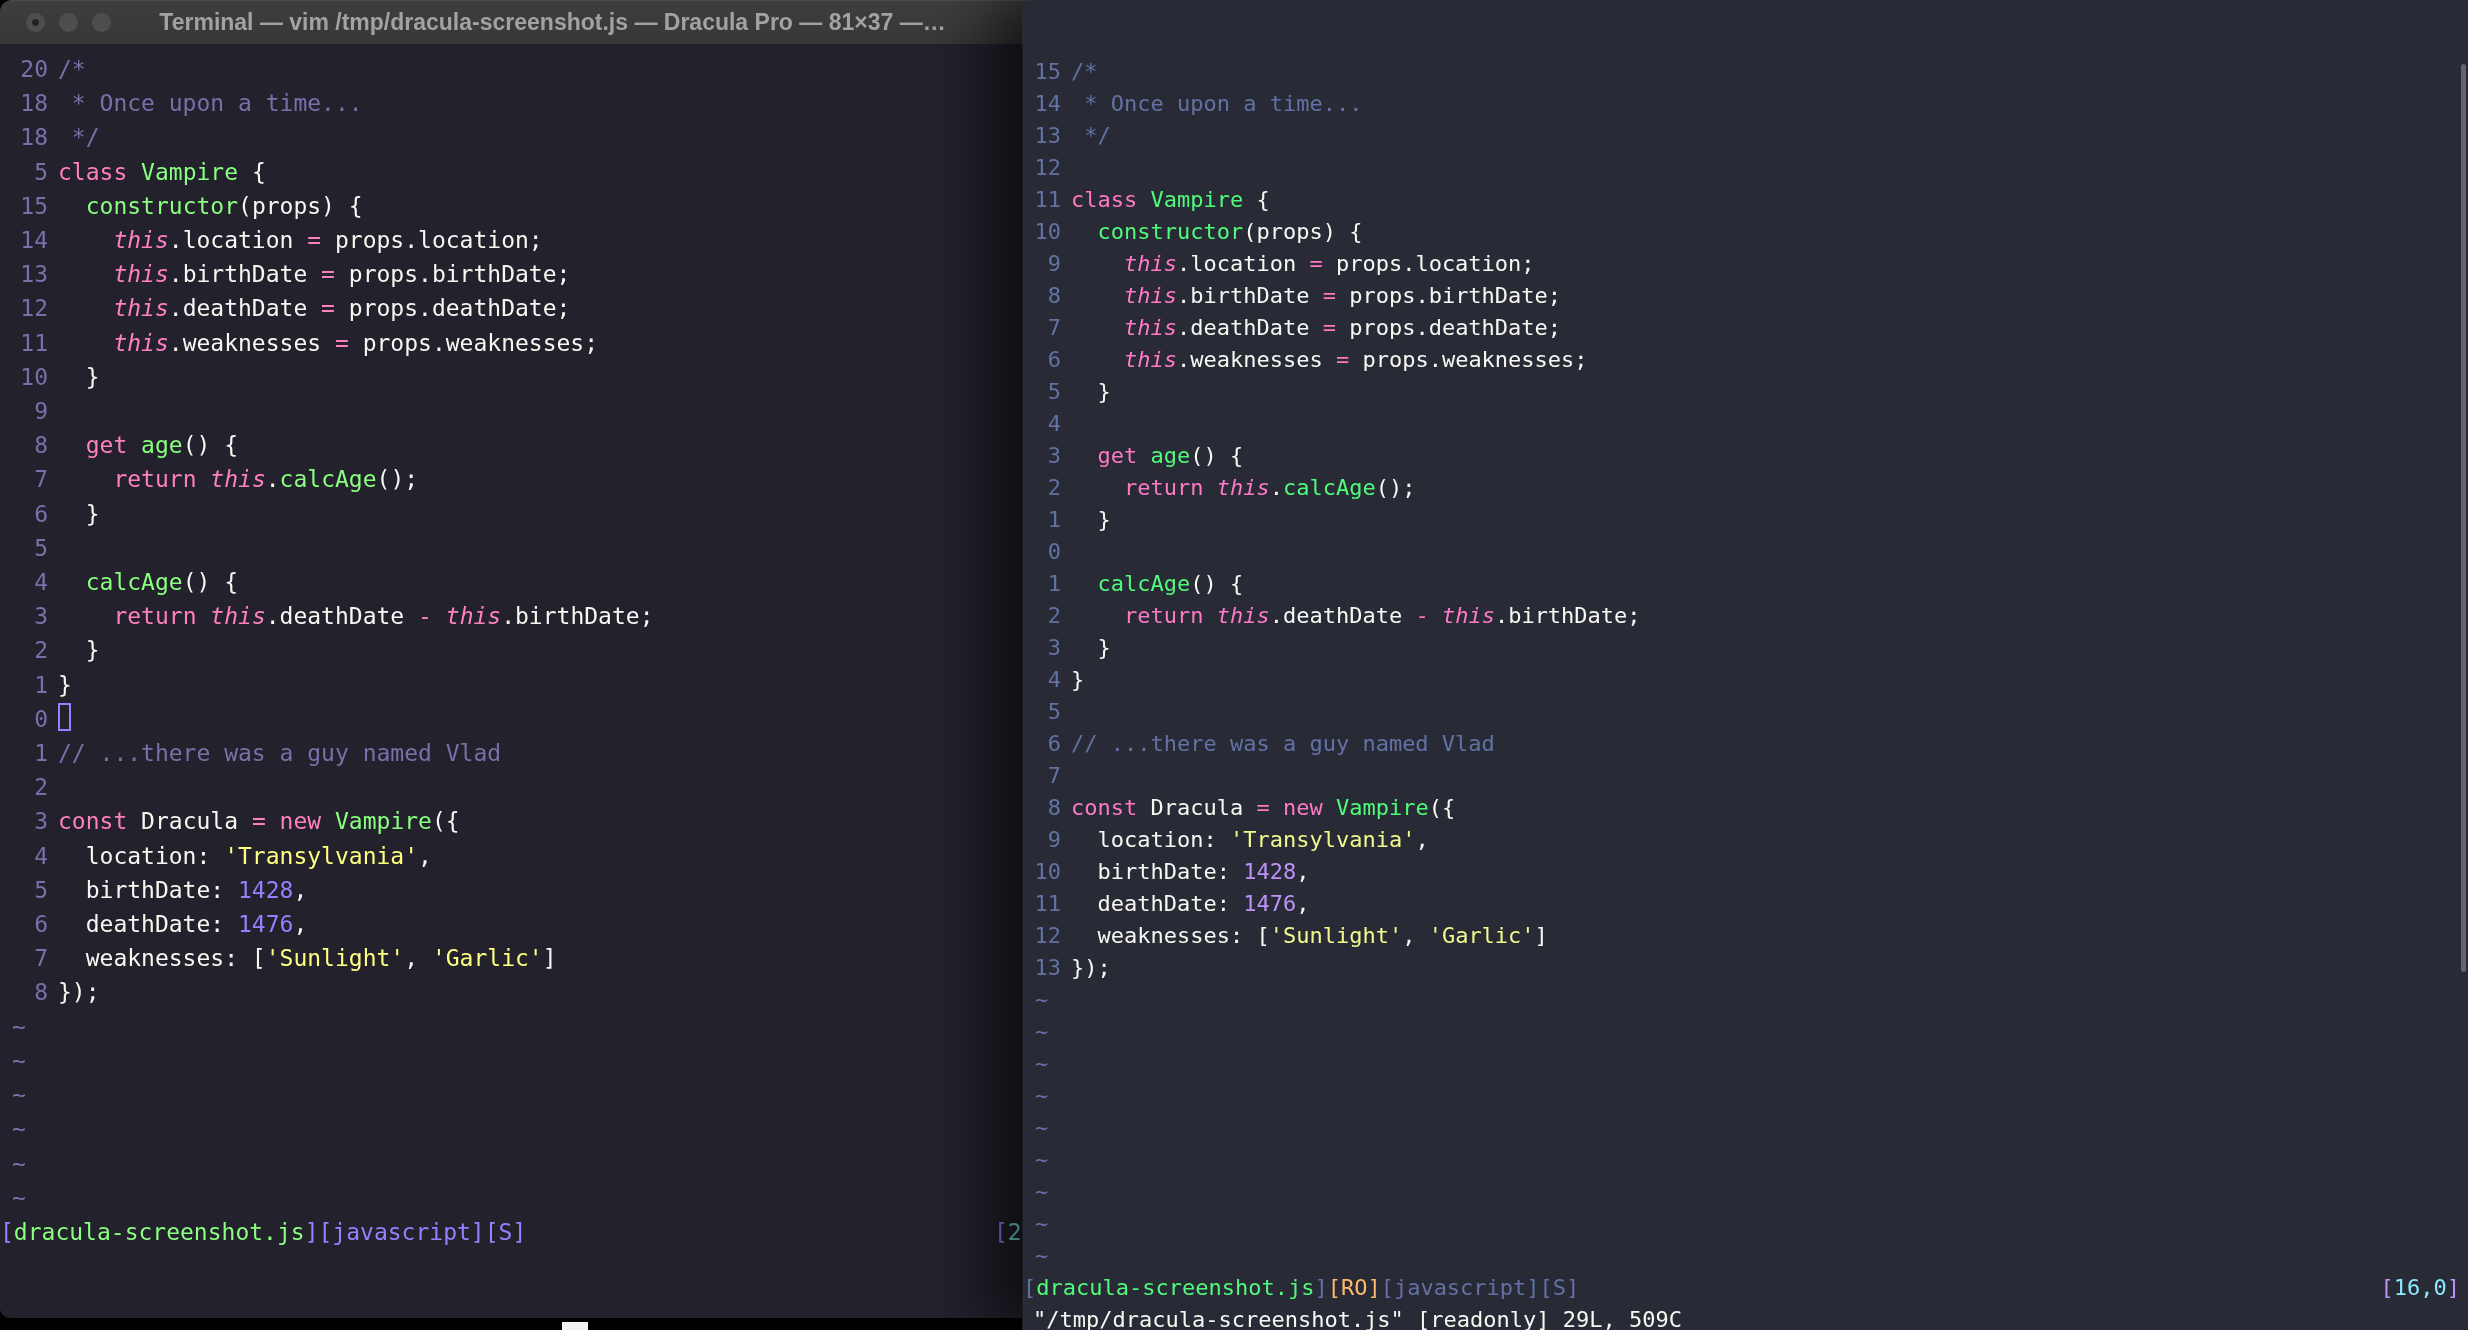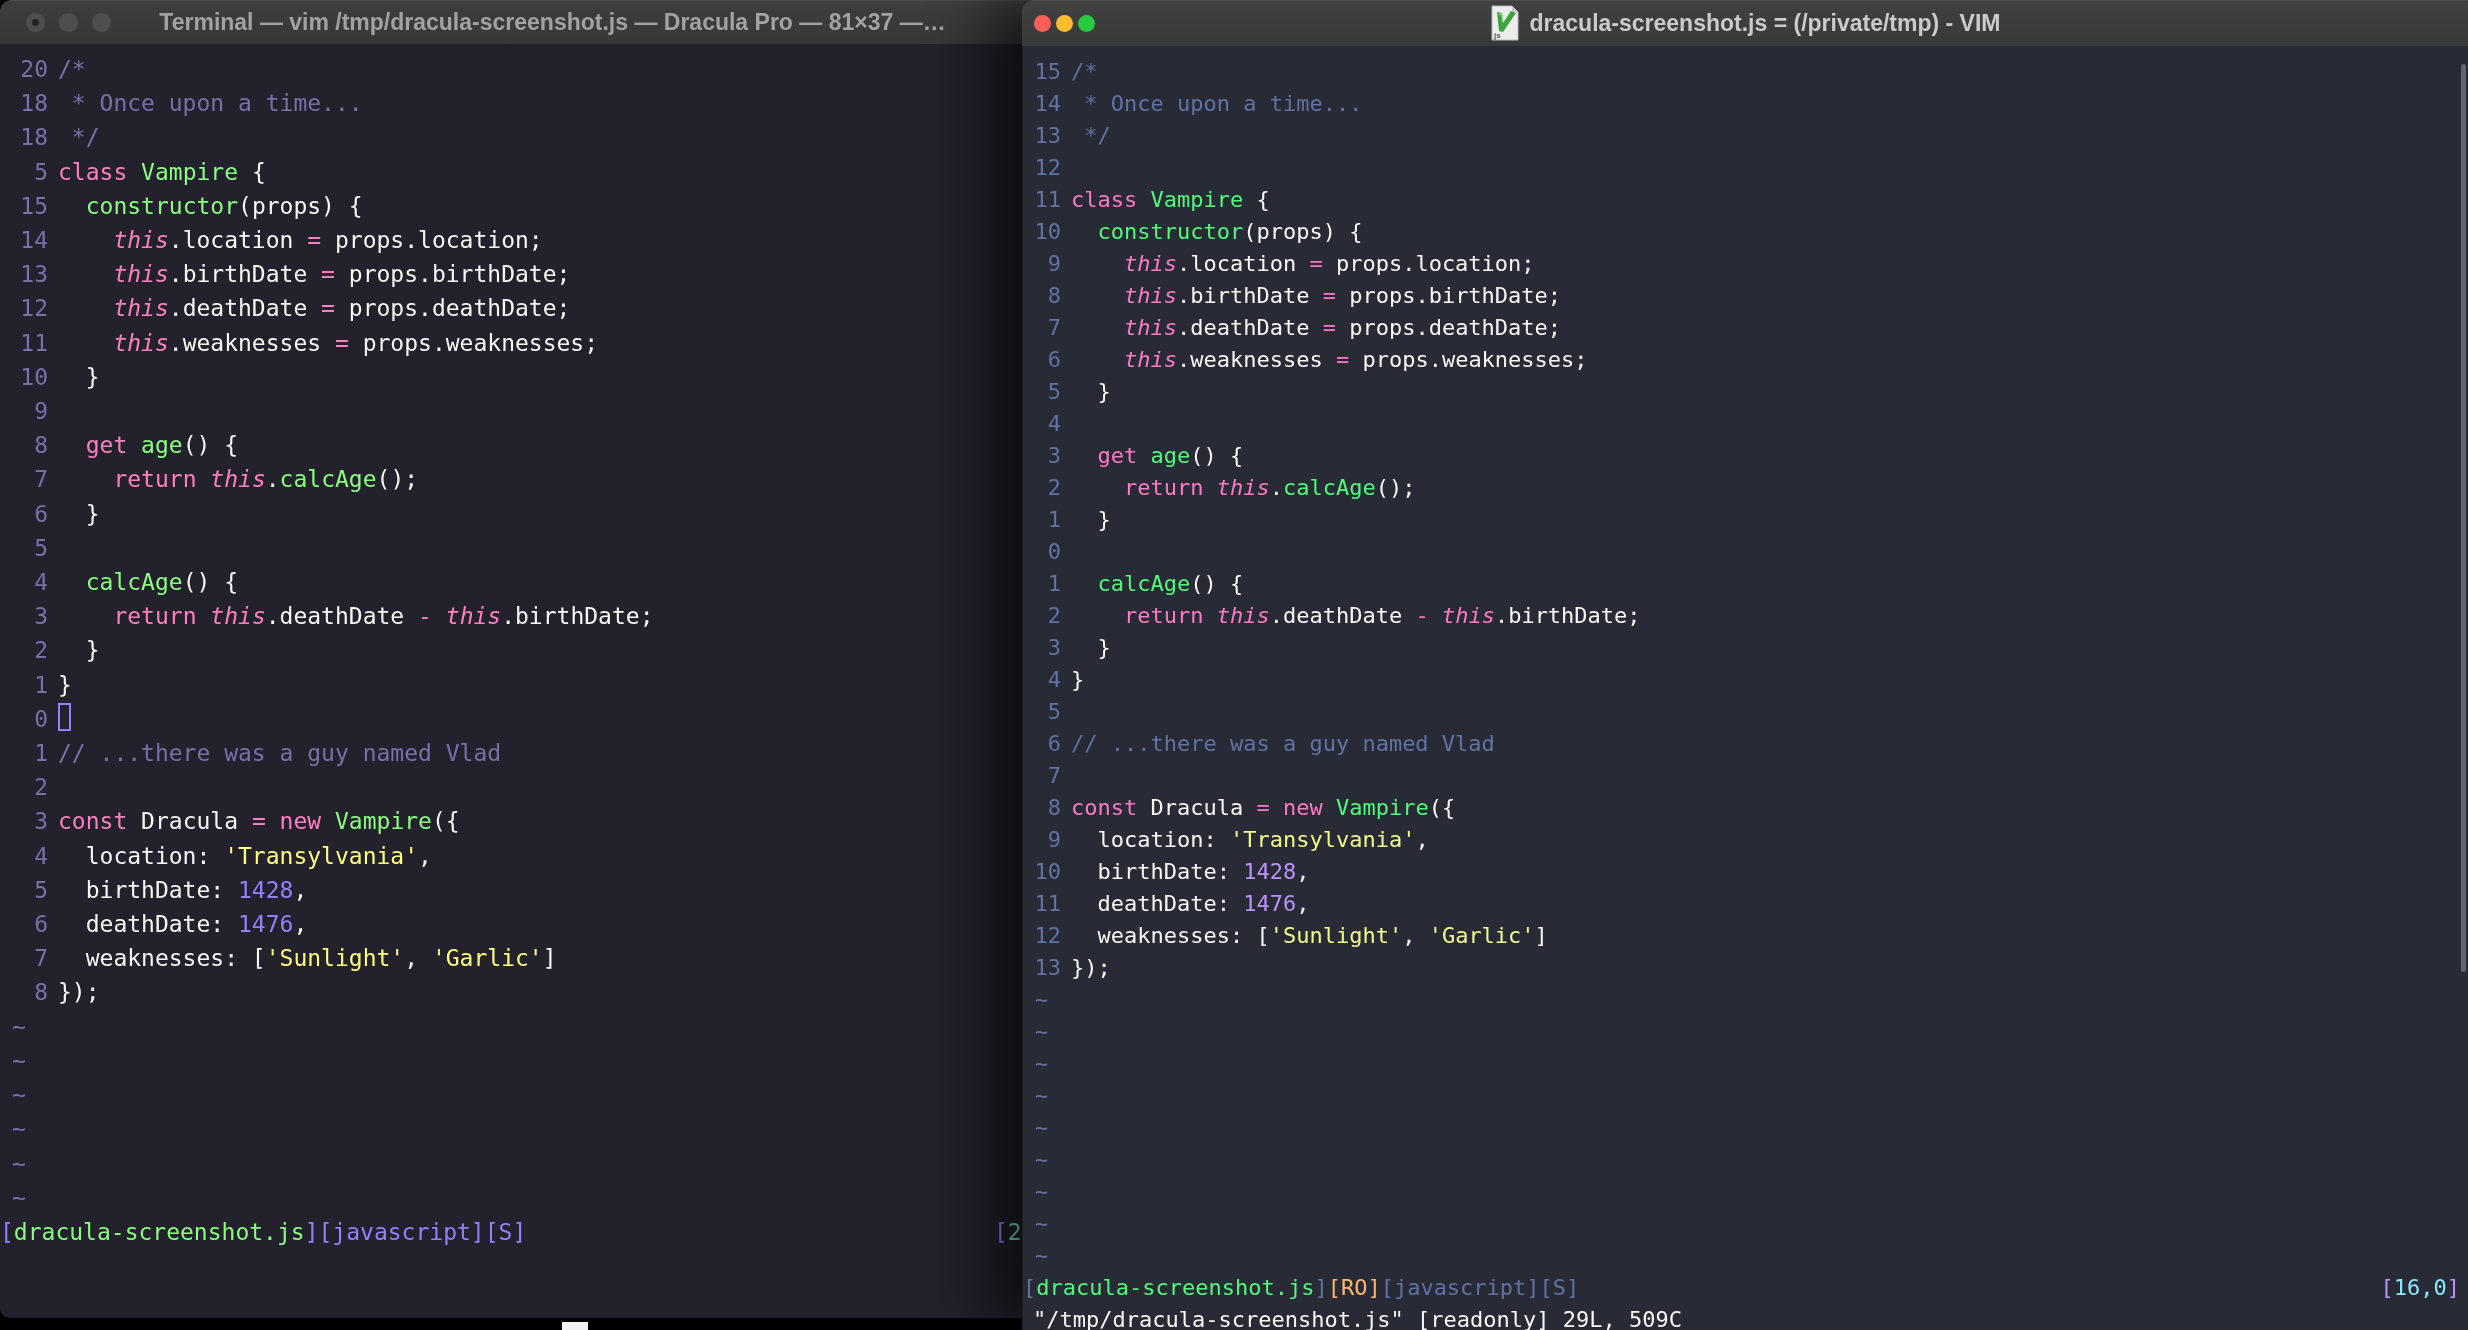--- a/index.html
+++ b/index.html
@@ -212,37 +212,20 @@
     </div>
   <div class="scrollstrip">
     <div class="splitbtn">
       <i></i>
         <i></i>
     </div>
   </div>
 </div>
 
 <div class="window" id="win-right" style="--bg: #282a36; --fg: #f8f8f2; --cm: #6272a4; --pk: #ff79c6; --gr: #50fa7b; --yl: #f1fa8c; --pu: #bd93f9; --gut: #6272a4; --cur: #f8f8f2; --sb: #6272a4; --sf: #50fa7b; --sm: #6272a4; --so: #ffb86c; --spos: #8be9fd; --sposb: #bd93f9;">
-  <div class="titlebar">
-    <div class="lights">
-      <span class="light" id="r-close" style="background: rgb(255, 95, 87);"></span>
-      <span class="light" id="r-min" style="background: rgb(254, 188, 46);"></span>
-      <span class="light" id="r-zoom" style="background: rgb(40, 200, 64);"></span>
-    </div>
-    <div class="title">
-      <svg class="vimicon" viewBox="0 0 30 36">
-        <path d="M2 1 h20 l6 6 v28 h-26 z" fill="#ededed" stroke="#b8b8b8" stroke-width="1"></path>
-        <path d="M22 1 l6 6 h-6 z" fill="#c9c9c9"></path>
-        <path d="M7 7 l5 1 1 10 8 -12 5 2 -13 19 -4 -1 z" fill="#3fa33f"></path>
-        <path d="M9 9 l3 .6 .7 7" fill="none" stroke="#8fe08f" stroke-width="1.4"></path>
-        <text x="4" y="33" font-size="8" font-family="Liberation Sans, sans-serif" fill="#555">js</text>
-      </svg>
-      <span>dracula-screenshot.js = (/private/tmp) - VIM</span>
-    </div>
-  </div>
   <div class="buffer-wrap" id="buf-right">
       <div class="row">
         <span class="gut">15</span>
         <span class="code"><span class="tok-c">/*</span></span>
       </div>
       <div class="row">
         <span class="gut">14</span>
         <span class="code"><span class="tok-c"> * Once upon a time...</span></span>
       </div>
       <div class="row">

